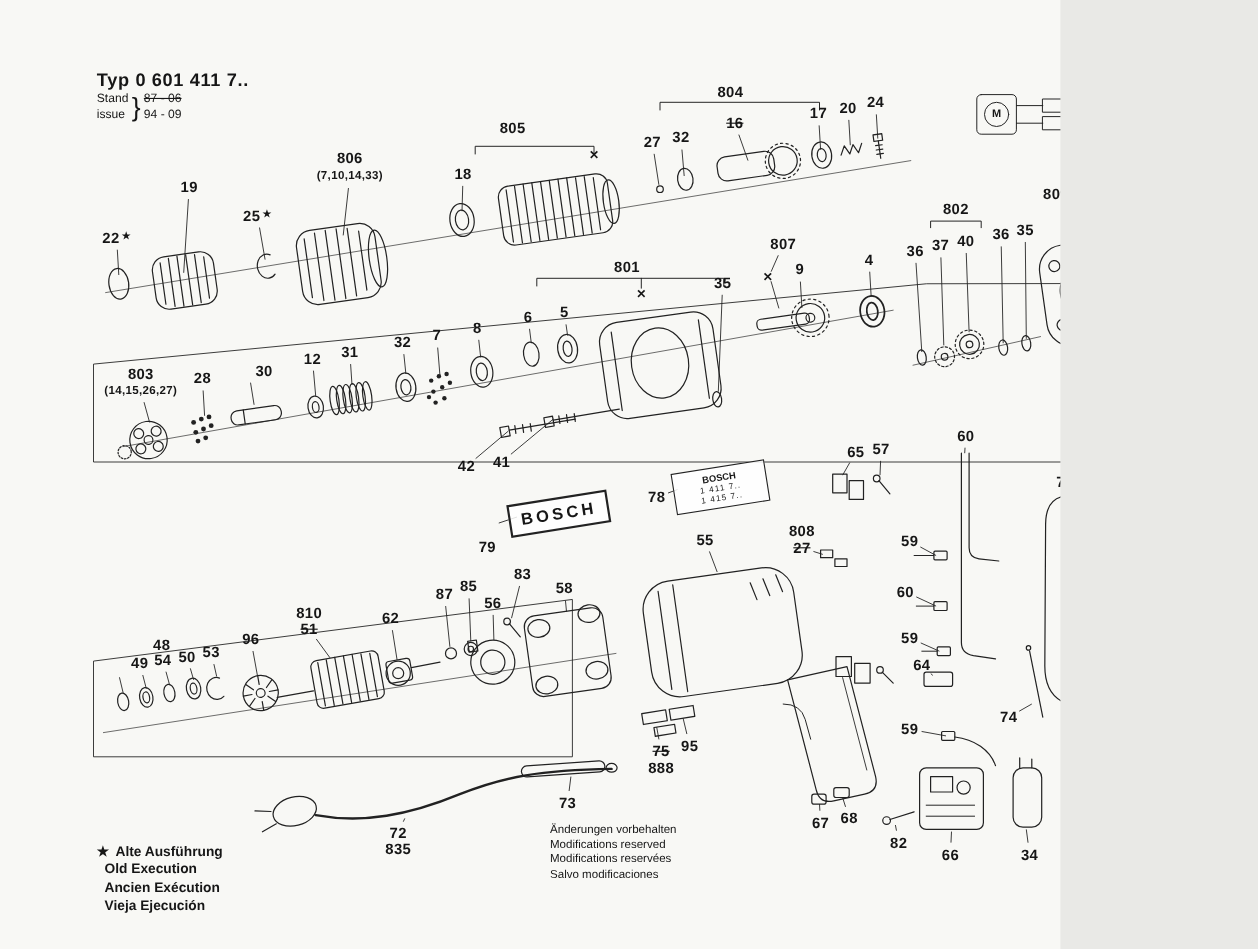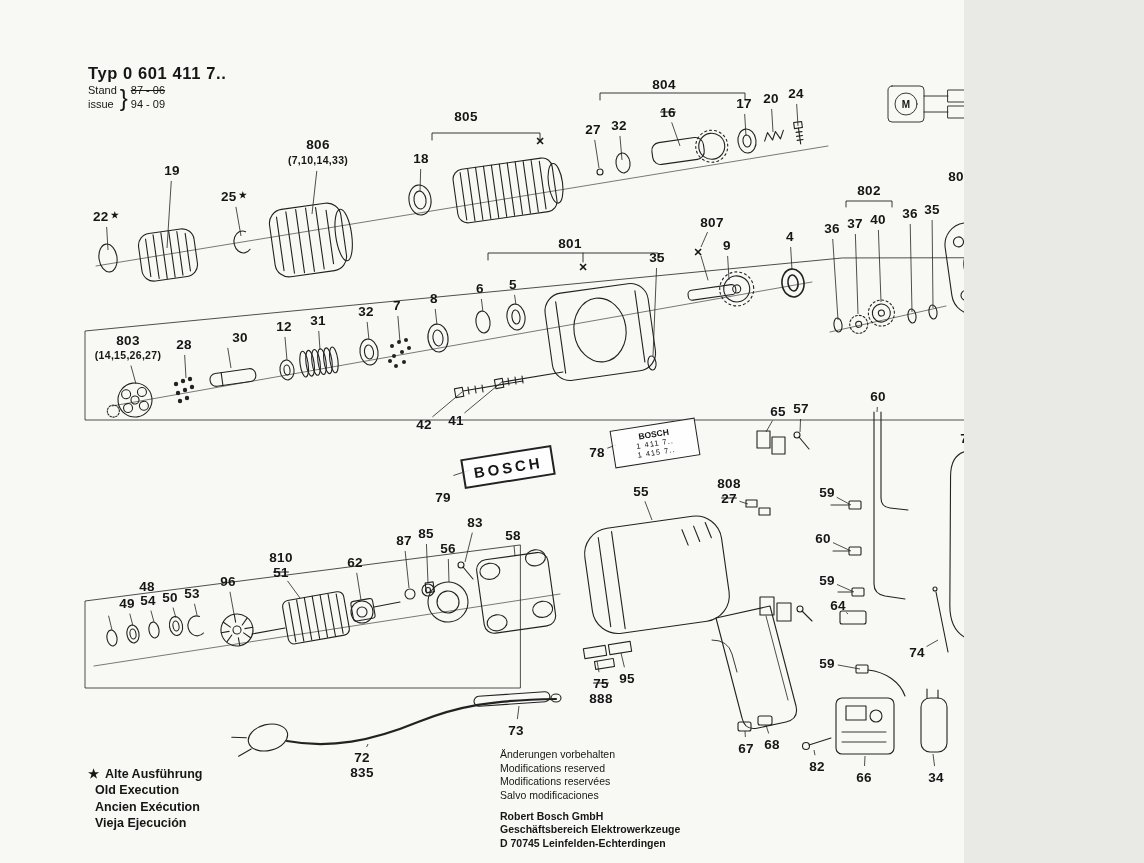--- a/index.html
+++ b/index.html
@@ -546,20 +546,15 @@
     <div class="indent">Old Execution</div>
     <div class="indent">Ancien Exécution</div>
     <div class="indent">Vieja Ejecución</div>
   </div>
 
   <div id="foot">
     <div>Änderungen vorbehalten</div>
     <div>Modifications reserved</div>
     <div>Modifications reservées</div>
     <div>Salvo modificaciones</div>
-    <div class="company">
-      <div>Robert Bosch GmbH</div>
-      <div>Geschäftsbereich Elektrowerkzeuge</div>
-      <div>D 70745 Leinfelden-Echterdingen</div>
-    </div>
   </div>
 
 </div>
 
 </body></html>

